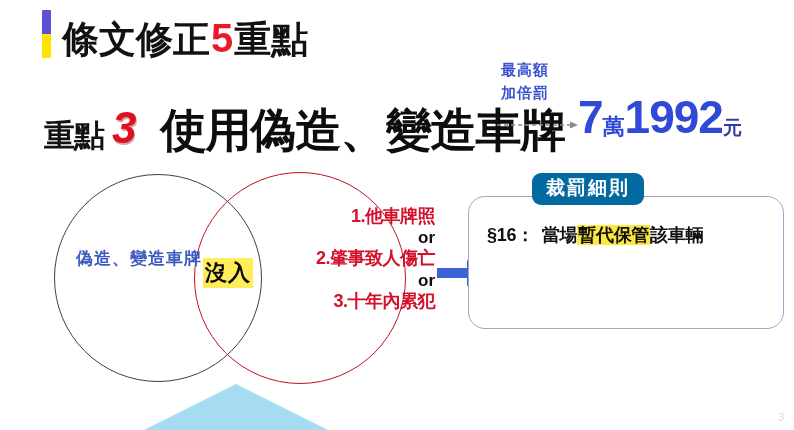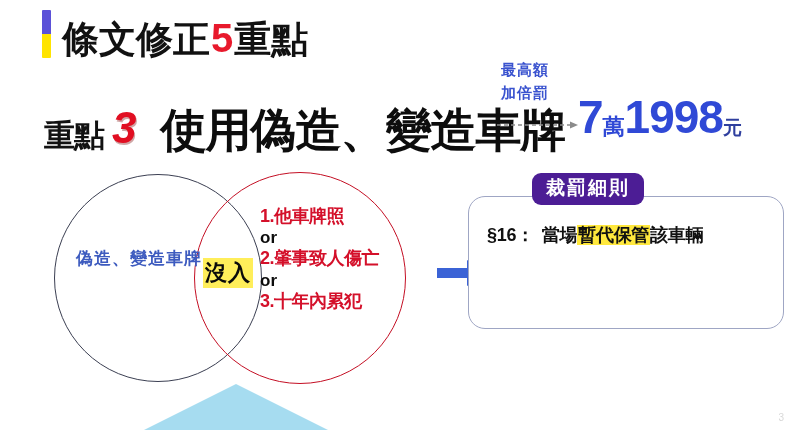--- a/index.html
+++ b/index.html
@@ -181,21 +181,21 @@
     background: #ffee5a;
     padding: 1px 2px;
     letter-spacing: 1px;
     line-height: 1.25;
   }
   #circle-right-list {
     position: absolute;
     left: 212px;
     top: 38px;
     width: 175px;
-    text-align: left;
+    text-align: right;
   }
   #circle-right-list .item {
     font-size: 18px;
     font-weight: 800;
     color: #d4102a;
     line-height: 1.18;
     letter-spacing: -.5px;
     white-space: nowrap;
   }
   #circle-right-list .conj {
@@ -305,21 +305,21 @@
   </div>
 
   <svg id="penalty-arrow" viewBox="0 0 86 12">
     <line x1="1" y1="6" x2="74" y2="6" stroke="#8b8b8b" stroke-width="1.4" stroke-dasharray="4,3"></line>
     <path d="M74,2.4 L82,6 L74,9.6 Z" fill="#8b8b8b"></path>
   </svg>
 
   <div id="amount" style="color: rgb(48, 73, 214);">
     <span class="big">7</span>
     <span class="small">萬</span>
-    <span class="big">1998</span>
+    <span class="big">1992</span>
     <span class="unit">元</span>
   </div>
 
   <div id="venn">
     <div id="circle-left" class="circle" style="border-color: rgb(59, 63, 82);"></div>
     <div id="circle-right" class="circle" style="border-color: rgb(196, 15, 36);"></div>
 
     <div id="circle-left-label" style="color: rgb(61, 91, 191);">偽造、變造車牌</div>
 
     <div id="venn-intersection" style="background: rgb(255, 238, 90); color: rgb(10, 10, 10);">沒入</div>
@@ -335,19 +335,19 @@
 
   <svg id="flow-arrow" viewBox="0 0 52 30">
     <path d="M0,10 L30,10 L30,2 L50,15 L30,28 L30,20 L0,20 Z" fill="#3b63d6"></path>
   </svg>
 
   <div id="rules-panel">
     <div class="rule-line" id="rule-1"><span class="sec">§16：</span><span>當場</span><span class="hl" style="background: rgb(255, 232, 61);">暫代保管</span><span>該車輛</span></div>
 
   </div>
 
-  <div id="rules-badge" style="background: #4c1d95;">裁罰細則</div>
+  <div id="rules-badge" style="background: #0369a1;">裁罰細則</div>
 
   <div id="bottom-triangle" style="border-bottom-color: rgb(166, 220, 240);"></div>
 
   <div id="page-number">3</div>
 
 </div>
 
 </body></html>

